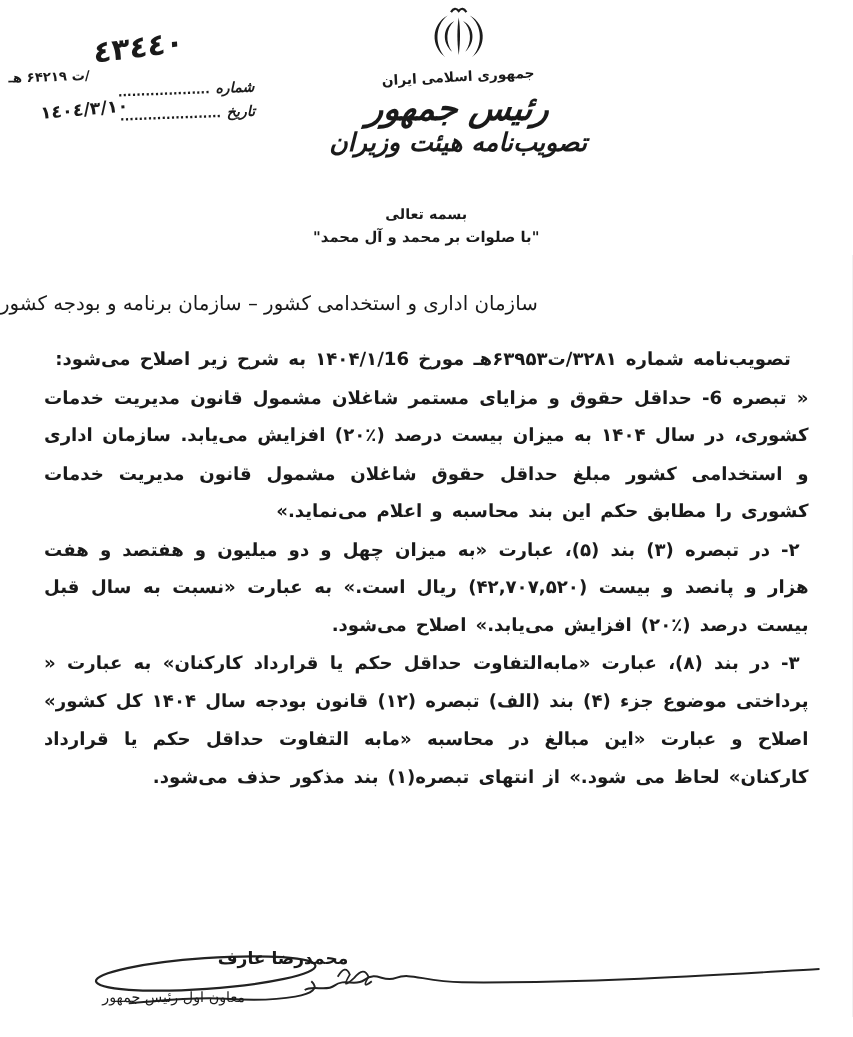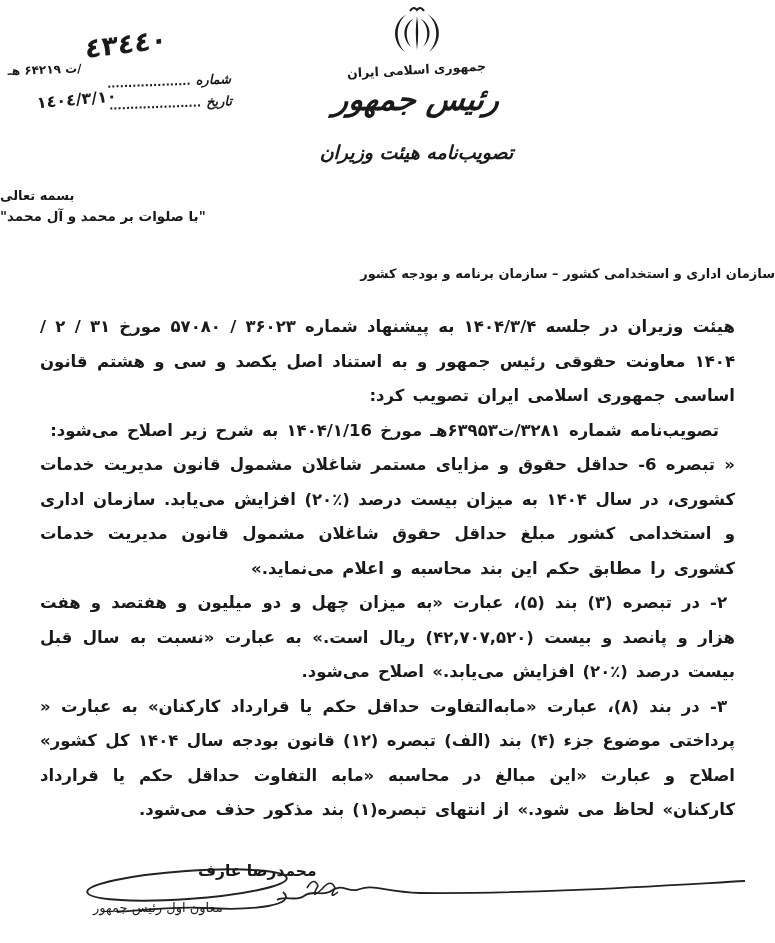--- a/index.html
+++ b/index.html
@@ -23,28 +23,28 @@
   .hand-date{position:absolute;top:60px;left:28px;font-size:16px;font-weight:bold;
     transform:rotate(-3deg);letter-spacing:2px;white-space:nowrap;}
   
   .letterhead{position:absolute;top:4px;left:0;right:0;text-align:center;
     padding-left:58px;direction:rtl;}
   .emblem{display:inline-block;width:66px;height:52px;}
   .country{font-size:12.5px;font-weight:bold;margin-top:2px;
     transform:rotate(-3deg);}
   .office{font-size:31px;font-weight:bold;font-style:italic;margin-top:4px;
     transform:skewX(-6deg);}
-  .doctype{font-size:19px;font-weight:bold;font-style:italic;margin-top:24px;}
+  .doctype{font-size:23px;font-weight:bold;font-style:italic;margin-top:0;}
   
-  .bismillah-block{position:absolute;top:188px;left:0;right:0;text-align:left;direction:rtl;}
+  .bismillah-block{position:absolute;top:188px;left:0;right:0;text-align:center;direction:rtl;}
   .bismillah{font-size:13px;font-weight:bold;}
   .salawat{font-size:13.5px;font-weight:bold;margin-top:5px;}
   
-  .addressee{position:absolute;top:266px;left:0;right:0;text-align:right;
-    font-size:13px;font-weight:bold;direction:rtl;}
+  .addressee{position:absolute;top:266px;left:0;right:0;text-align:left;
+    font-size:18px;font-weight:normal;direction:rtl;}
   
   .body{position:absolute;top:310px;right:40px;left:40px;direction:rtl;
     font-size:16.5px;font-weight:bold;line-height:34.5px;text-align:justify;
     word-spacing:2.5px;}
   .body p{margin:0;padding:0;}
   .body p.indent{text-indent:16px;}
   .body p.indent-sm{text-indent:8px;}
   
   .sig-block{position:absolute;left:55px;top:848px;width:700px;height:95px;}
   .sig-svg{position:absolute;left:0;top:0;}
@@ -91,21 +91,20 @@
   </div>
 
   <div class="bismillah-block">
     <div class="bismillah">بسمه تعالی</div>
     <div class="salawat">"با صلوات بر محمد و آل محمد"</div>
   </div>
 
   <div class="addressee">سازمان اداری و استخدامی کشور – سازمان برنامه و بودجه کشور</div>
 
   <div class="body">
-    <p>هیئت وزیران در جلسه ۱۴۰۴/۳/۴ به پیشنهاد شماره ۳۶۰۲۳ / ۵۷۰۸۰ مورخ ۳۱ / ۲ / ۱۴۰۴ معاونت حقوقی رئیس جمهور و به استناد اصل یکصد و سی و هشتم قانون اساسی جمهوری اسلامی ایران تصویب کرد:</p>
     <p class="indent">تصویب‌نامه شماره ۳۲۸۱/ت۶۳۹۵۳هـ مورخ ۱۴۰۴/۱/16 به شرح زیر اصلاح می‌شود:</p>
     <p>« تبصره 6- حداقل حقوق و مزایای مستمر شاغلان مشمول قانون مدیریت خدمات کشوری، در سال ۱۴۰۴ به میزان بیست درصد (٪۲۰) افزایش می‌یابد. سازمان اداری و استخدامی کشور مبلغ حداقل حقوق شاغلان مشمول قانون مدیریت خدمات کشوری را مطابق حکم این بند محاسبه و اعلام می‌نماید.»</p>
     <p class="indent-sm">۲- در تبصره (۳) بند (۵)، عبارت «به میزان چهل و دو میلیون و هفتصد و هفت هزار و پانصد و بیست (۴۲,۷۰۷,۵۲۰) ریال است.» به عبارت «نسبت به سال قبل بیست درصد (٪۲۰) افزایش می‌یابد.» اصلاح می‌شود.</p>
     <p class="indent-sm">۳- در بند (۸)، عبارت «مابه‌التفاوت حداقل حکم یا قرارداد کارکنان» به عبارت « پرداختی موضوع جزء (۴) بند (الف) تبصره (۱۲) قانون بودجه سال ۱۴۰۴ کل کشور» اصلاح و عبارت «این مبالغ در محاسبه «مابه التفاوت حداقل حکم یا قرارداد کارکنان» لحاظ می شود.» از انتهای تبصره(۱) بند مذکور حذف می‌شود.</p>
   </div>
 
   <div class="sig-block">
     <svg class="sig-svg" width="700" height="95" viewBox="0 0 700 95">
       <ellipse cx="132" cy="37" rx="100" ry="14" fill="none" stroke="#222" stroke-width="2" transform="rotate(-4 132 37)"></ellipse>
       <path d="M690,33 C600,38 480,46 365,45 C330,44 318,36 305,41 C293,46 288,34 276,43

